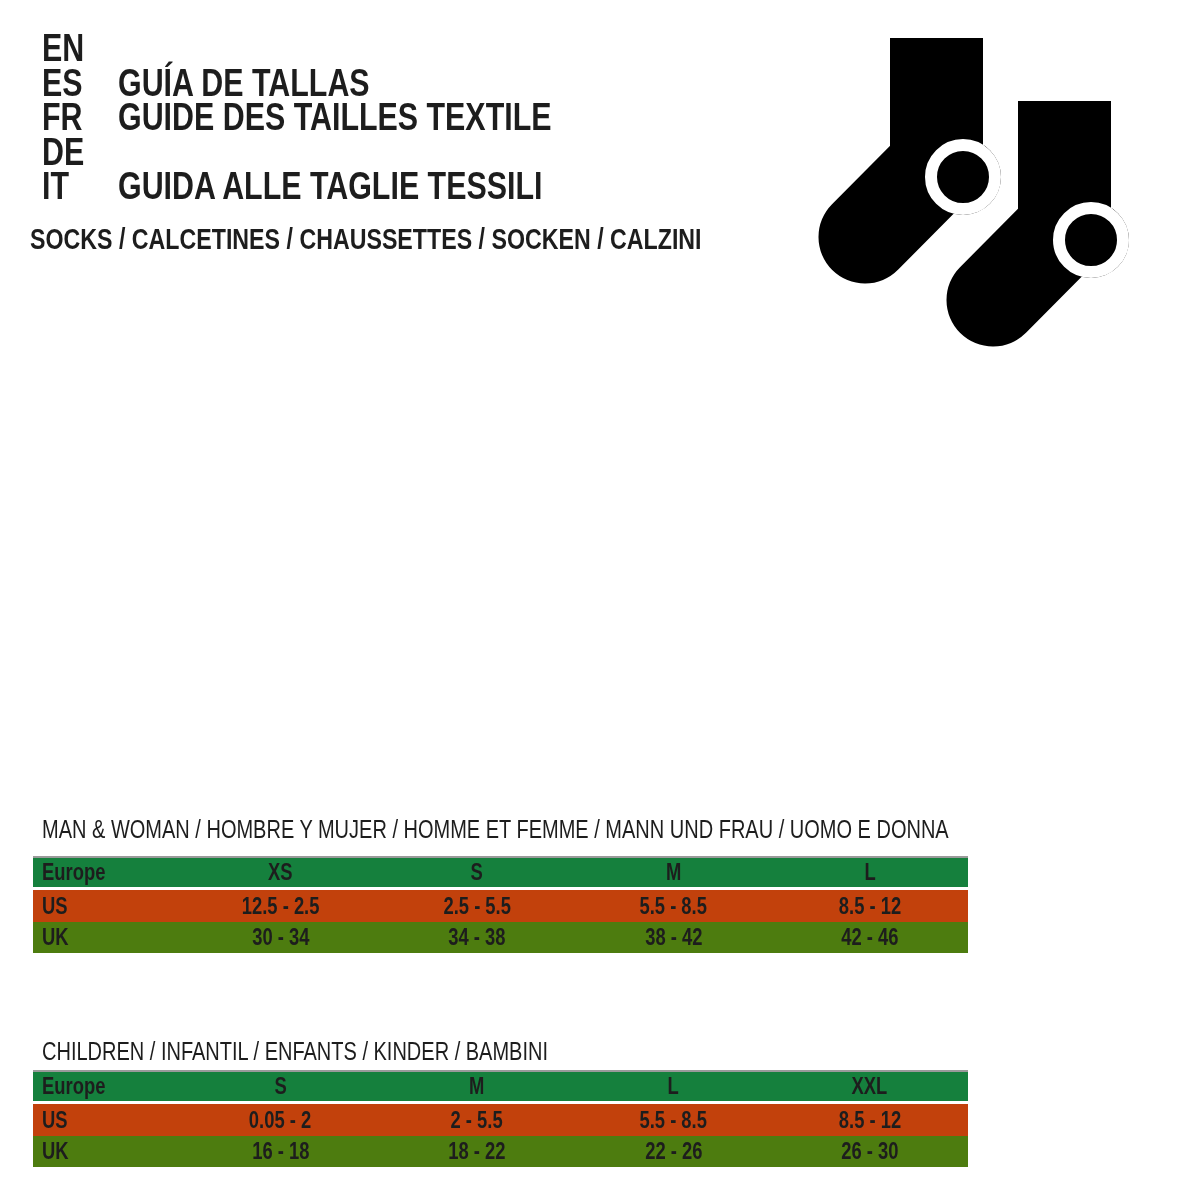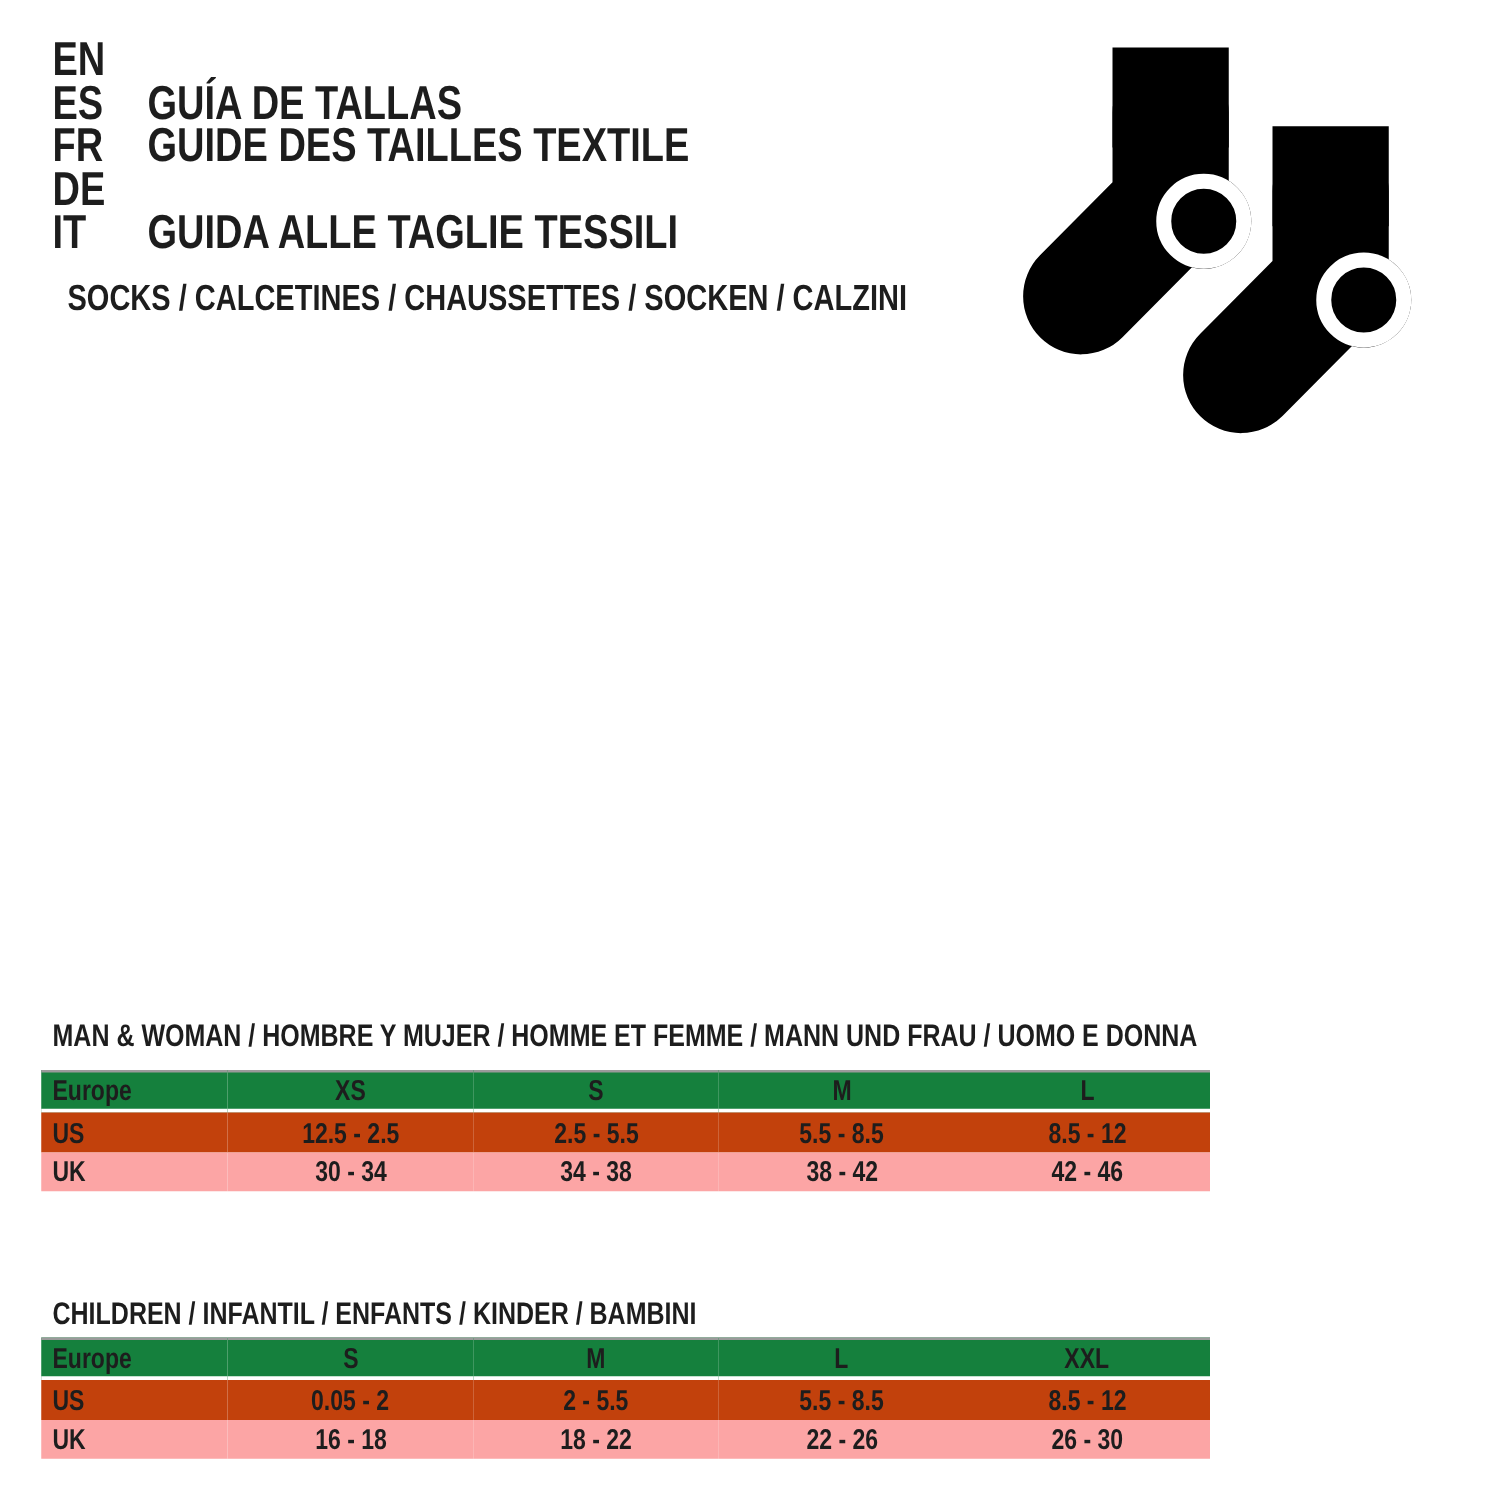--- a/index.html
+++ b/index.html
@@ -41,21 +41,21 @@
     align-items: center;
     height: 34.5px;
     font-size: 38px;
     font-weight: bold;
     line-height: 34.5px;
   }
   .lang-code { width: 76px; }
 
   .category-line {
     position: absolute;
-    left: 54px;
+    left: 30px;
     top: 222px;
     height: 34.5px;
     display: flex;
     align-items: center;
     font-size: 29px;
     font-weight: bold;
   }
 
   
   .socks-icon {
@@ -69,21 +69,21 @@
     position: absolute;
     left: 33px;
     width: 935px;
   }
   .table-block.man { top: 816px; }
   .table-block.children { top: 1038px; }
 
   .table-title {
     margin: 0 0 0 9px;
     font-size: 25px;
-    font-weight: bold;
+    font-weight: normal;
     line-height: 26px;
   }
   .table-block.man .size-table { margin-top: 14px; }
   .table-block.children .size-table { margin-top: 6px; }
 
   table.size-table {
     width: 100%;
     border-collapse: separate;
     border-spacing: 0;
     font-size: 23px;
@@ -108,21 +108,21 @@
     border-top: 2px solid #9a9a9a;
     border-bottom: 3px solid #ffffff;
     font-weight: bold;
   }
   table.size-table tbody tr.row-us td {
     height: 32px;
     background: #c2410c;
   }
   table.size-table tbody tr.row-uk td {
     height: 31px;
-    background: #fca5a5;
+    background: #4d7c0f;
   }
 </style>
 </head>
 <body>
 
 <div class="page">
 
   <div class="lang-list">
     <div class="lang-row">
       <span class="lang-code"><span class="cond">EN</span></span>

